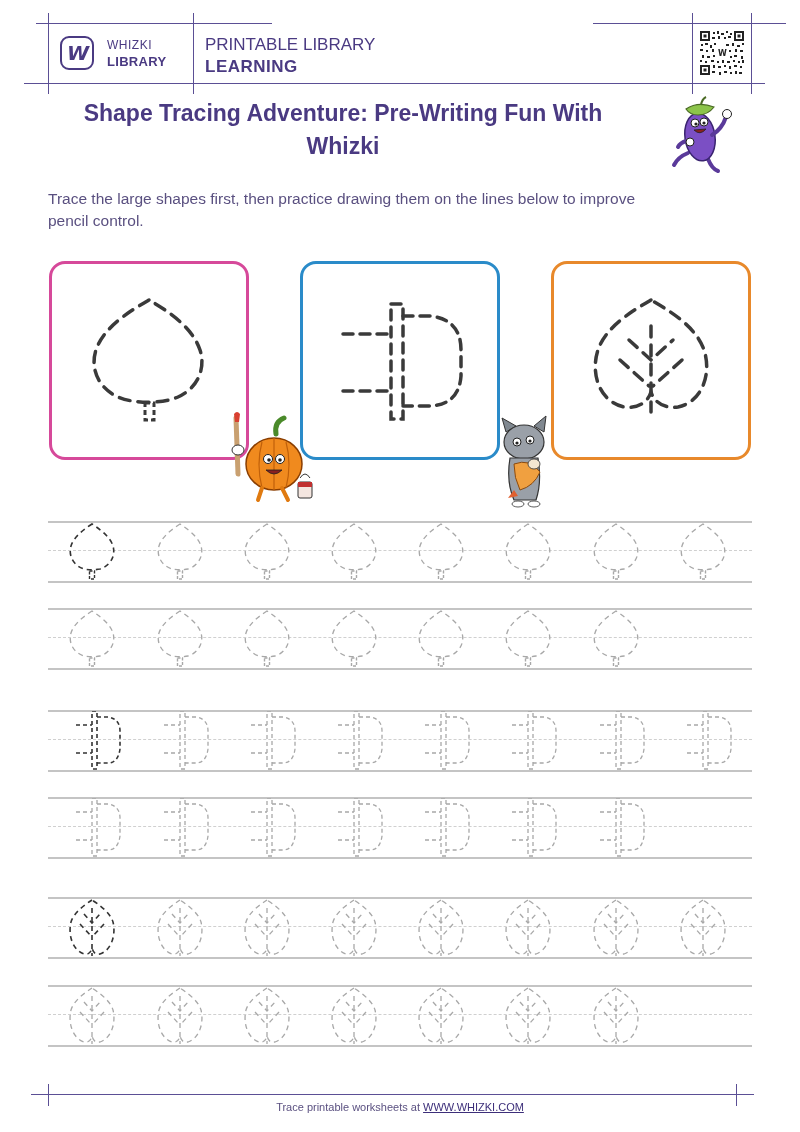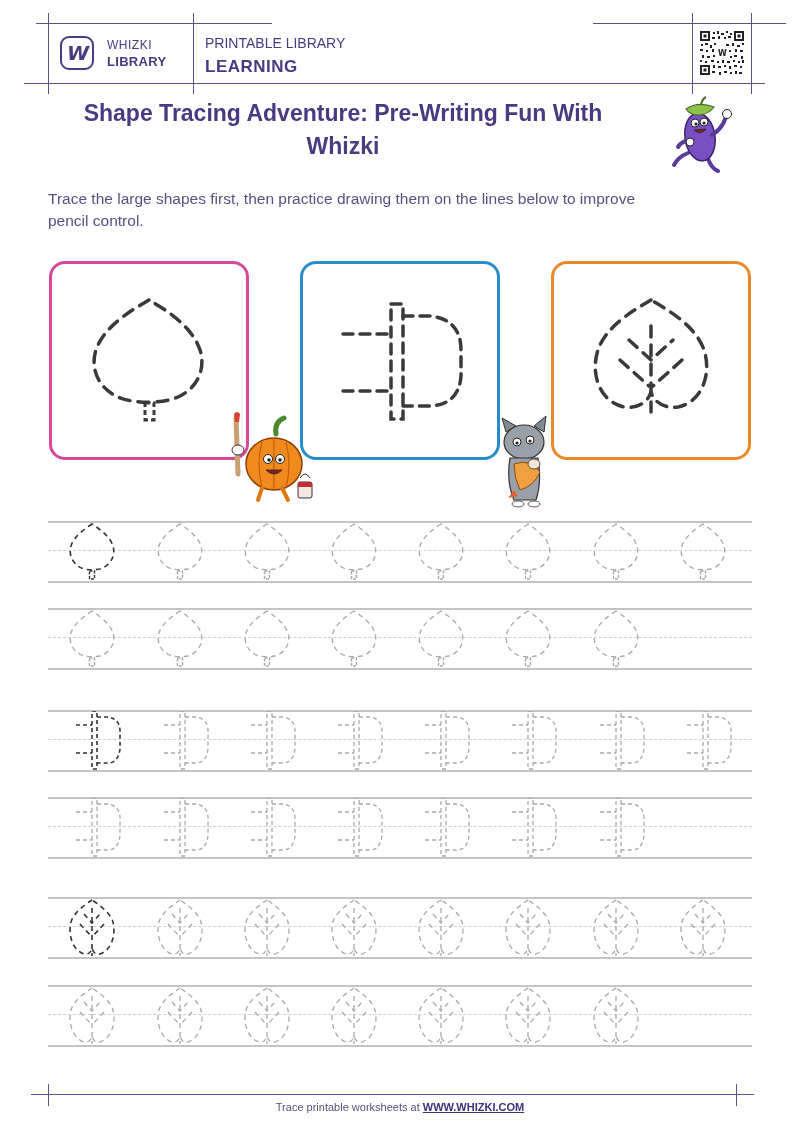--- a/index.html
+++ b/index.html
@@ -4,30 +4,30 @@
 <style>
   html, body { margin:0; padding:0; background:#ffffff; }
   body { width:800px; height:1132px; position:relative; overflow:hidden; font-family:"DejaVu Sans", sans-serif; }
   .abs { position:absolute; }
   .hline { position:absolute; height:1px; background:#5b4f95; }
   .vline { position:absolute; width:1px; background:#5b4f95; }
   .logo-box { position:absolute; left:60px; top:36px; width:34px; height:34px; border:2.5px solid #4a3a82; border-radius:9px; box-sizing:border-box; display:flex; align-items:center; justify-content:center; }
   .logo-w { font-family:"DejaVu Sans", sans-serif; font-weight:bold; font-style:italic; font-size:20px; color:#4a3a82; letter-spacing:-2px; }
   .brand1 { position:absolute; left:107px; top:38px; font-size:12px; color:#4a3a82; letter-spacing:0.5px; font-family:"Liberation Sans", sans-serif; }
   .brand2 { position:absolute; left:107px; top:54px; font-size:13px; font-weight:bold; color:#4a3a82; letter-spacing:0.3px; font-family:"Liberation Sans", sans-serif; }
-  .lib1 { position:absolute; left:205px; top:35px; font-size:14px; color:#4a3a82; font-family:"Liberation Sans", sans-serif; }
+  .lib1 { position:absolute; left:205px; top:35px; font-size:17px; color:#4a3a82; font-family:"Liberation Sans", sans-serif; }
   .lib2 { position:absolute; left:205px; top:57px; font-size:17px; font-weight:bold; color:#4a3a82; letter-spacing:0.5px; font-family:"Liberation Sans", sans-serif; }
   .qr { position:absolute; left:699px; top:30px; width:46px; height:46px; }
   .title { position:absolute; left:48px; top:97px; width:590px; font-family:"Liberation Sans", sans-serif; font-weight:bold; font-size:23px; line-height:33px; color:#4a3a82;text-align:center; }
   .subtitle { position:absolute; left:48px; top:171px; width:600px; font-family:"Liberation Sans", sans-serif; font-size:15.5px; line-height:22px; color:#5a5080;margin-top:17px; }
   .shape-box { position:absolute; width:200px; height:199px; box-sizing:border-box; border:3px solid; border-radius:16px; background:#fff; }
   .row-line { position:absolute; left:48px; width:704px; height:1.5px; background:#c4c4c4; }
   .row-mid { position:absolute; left:48px; width:704px; height:0; border-top:1.5px dashed #d0d0d0; }
   .footer { position:absolute; left:0; width:800px; top:1101px; text-align:center; font-family:"Liberation Sans", sans-serif; font-size:11px; color:#5a5080; }
-  .footer a { color:#3d2f7a; font-weight:bold; text-decoration:underline; }
+  .footer a { color:#3d2f7a; font-weight:normal; text-decoration:underline; }
 </style>
 </head>
 <body>
 
 <div class="hline" style="left:36px; top:23px; width:236px;"></div>
 <div class="hline" style="left:593px; top:23px; width:193px;"></div>
 <div class="hline" style="left:24px; top:83px; width:741px;"></div>
 <div class="vline" style="left:48px; top:13px; height:81px;"></div>
 <div class="vline" style="left:193px; top:13px; height:81px;"></div>
 <div class="vline" style="left:692px; top:13px; height:81px;"></div>

